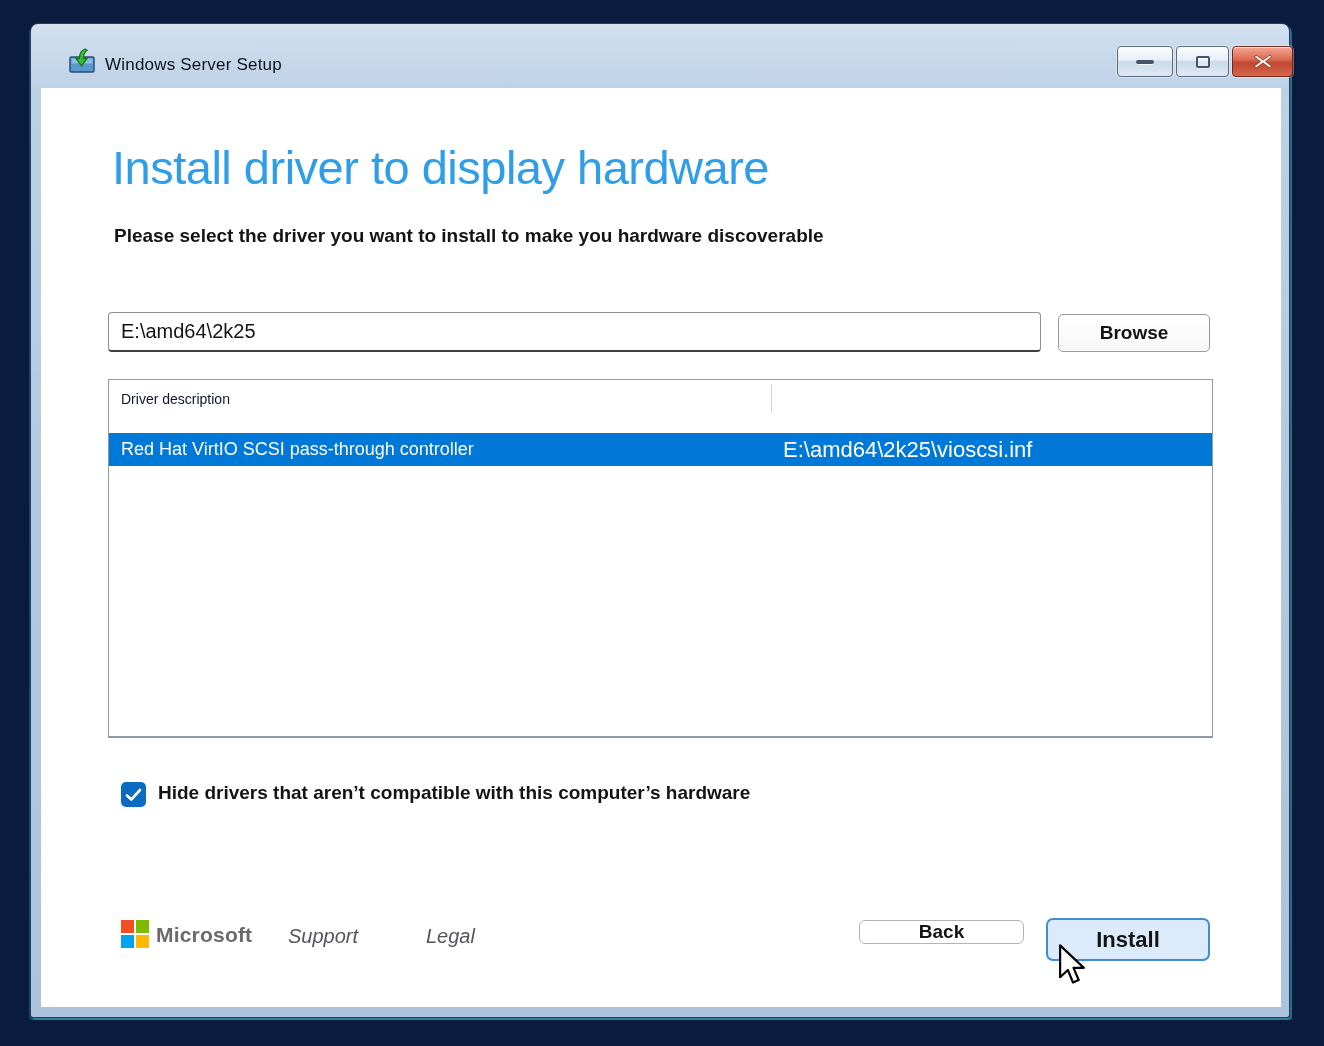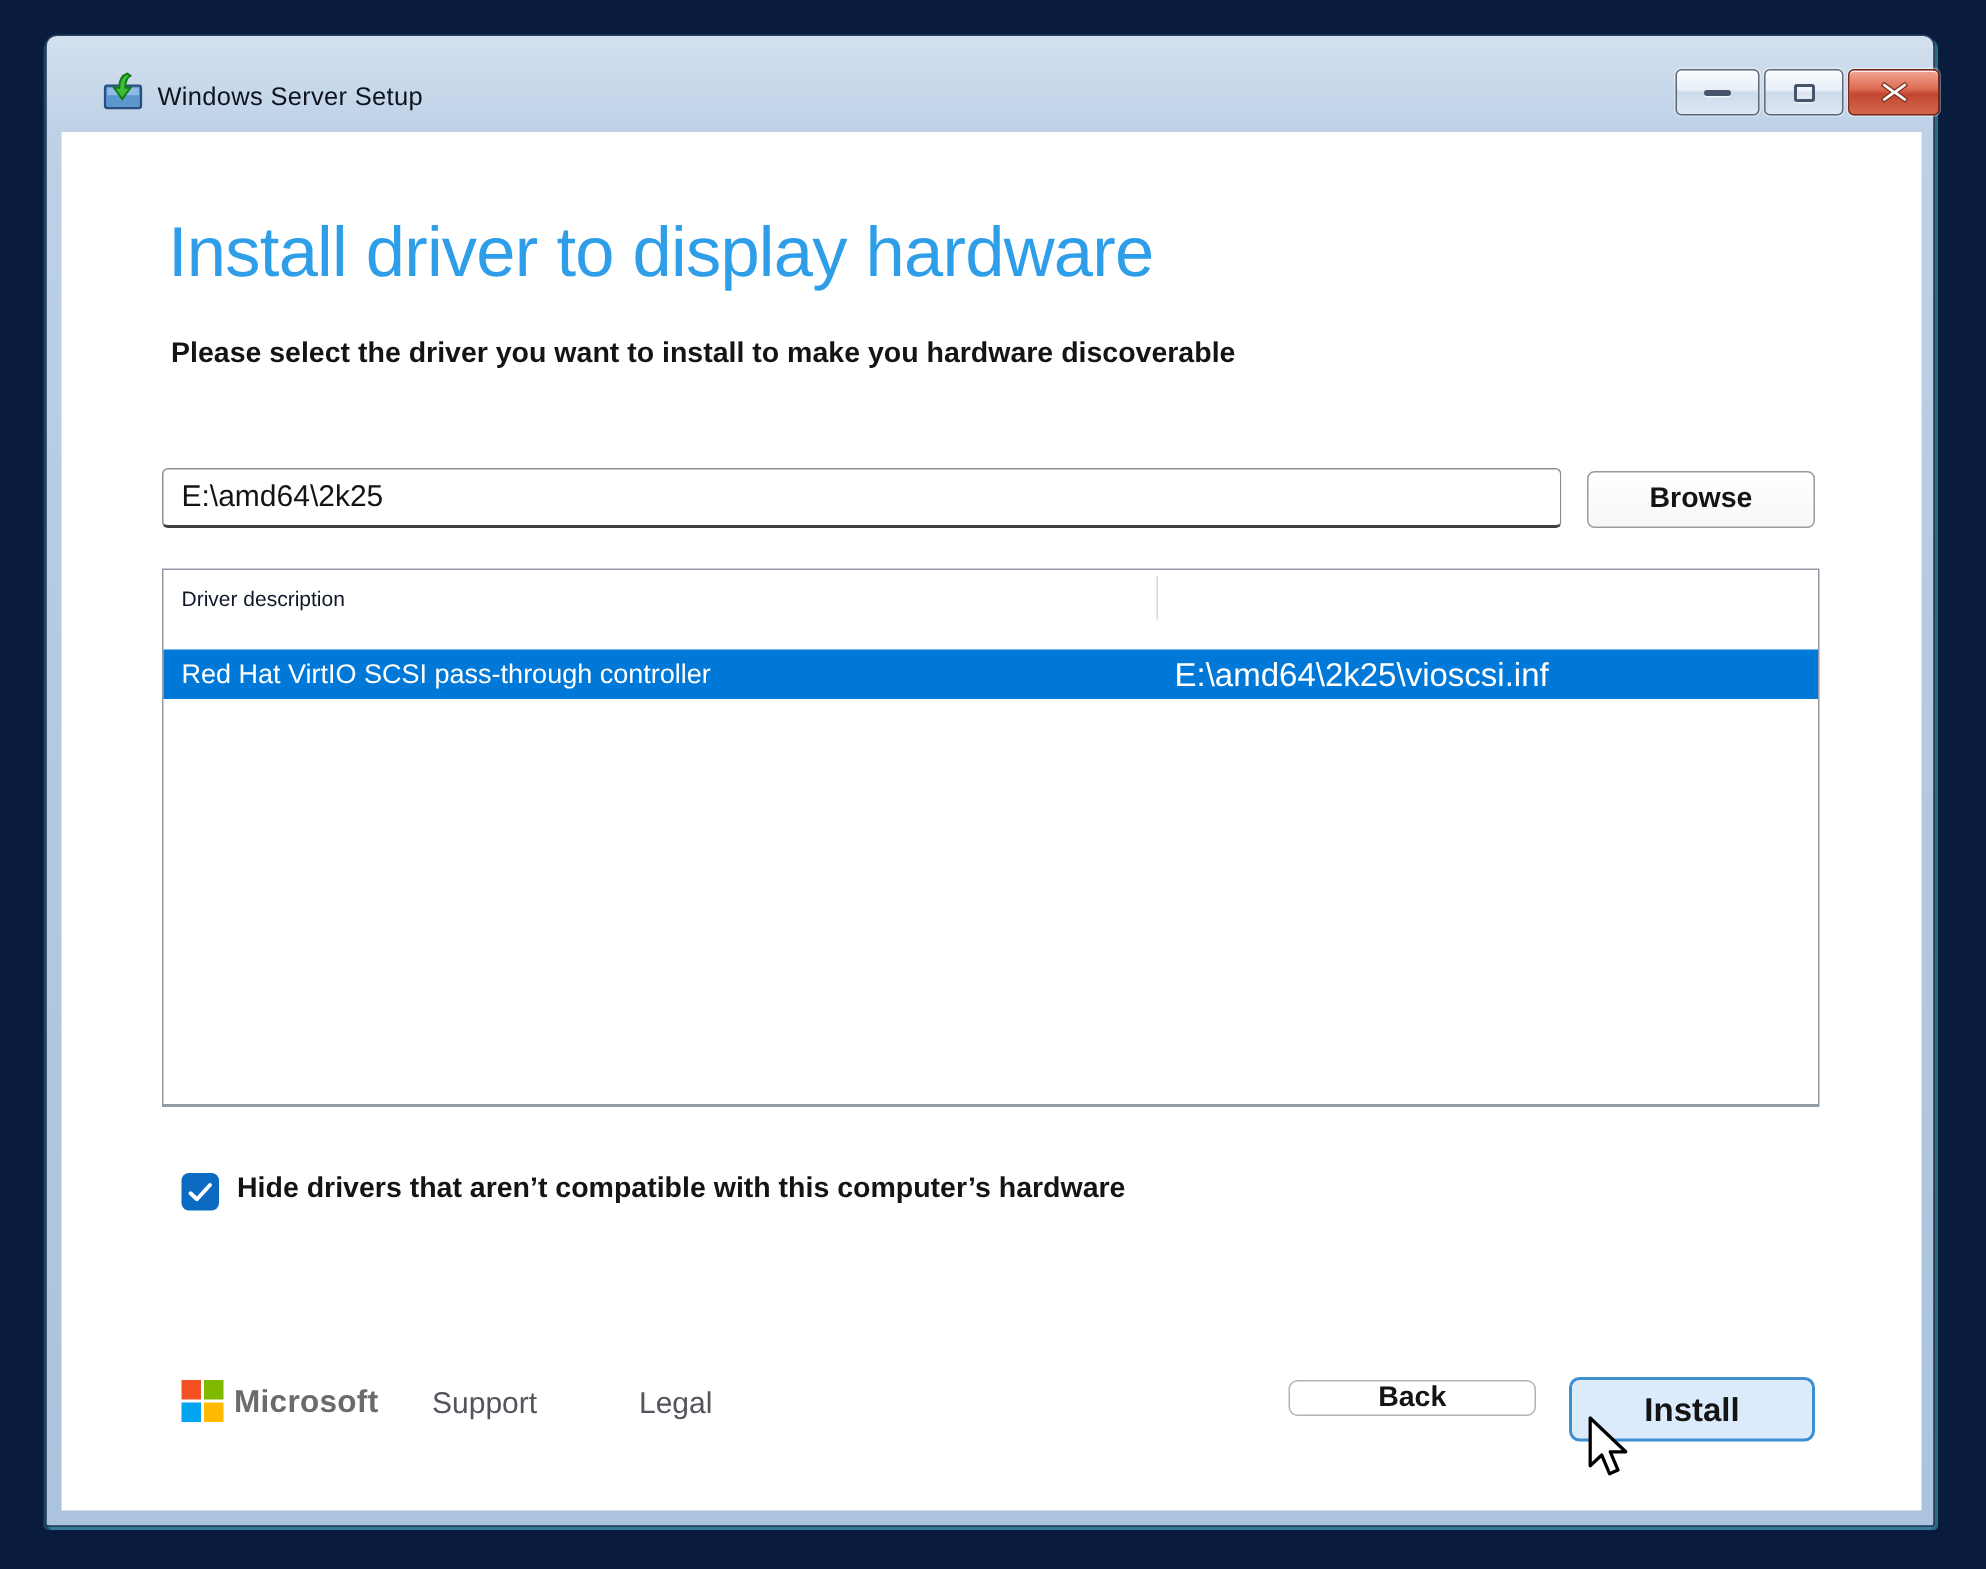--- a/index.html
+++ b/index.html
@@ -101,21 +101,21 @@
     display:flex; align-items:center; justify-content:center; flex:none;
   }
   .chk-label { margin-left:12px; font-size:19px; font-weight:600; color:#141414; }
 
   
   .ms-logo { position:absolute; left:80px; top:832px; width:28px; height:28px;
     display:grid; grid-template-columns:13px 13px; grid-template-rows:13px 13px; gap:2px; }
   .ms-logo .sq1 { background:#f25022; } .ms-logo .sq2 { background:#7fba00; }
   .ms-logo .sq3 { background:#00a4ef; } .ms-logo .sq4 { background:#ffb900; }
   .ms-word { position:absolute; left:115px; top:835px; font-size:21px; font-weight:700; color:#6d6a6b; letter-spacing:.2px; }
-  .footer-link { position:absolute; top:837px; font-size:20px; color:#54545e; cursor:default; }
+  .footer-link { position:absolute; top:837px; font-size:20px; color:#54545e; cursor:default;font-style:italic; }
   .link-support { left:247px; }
   .link-legal { left:385px; }
 
   .back-btn {
     position:absolute; left:818px; top:832px; width:165px; height:24px;
     background:#ffffff; border:1px solid #b3b3b3; border-radius:6px;
     font-size:19px; font-weight:600; color:#141414;
     display:flex; align-items:center; justify-content:center; cursor:default;
   }
   .install-btn {

